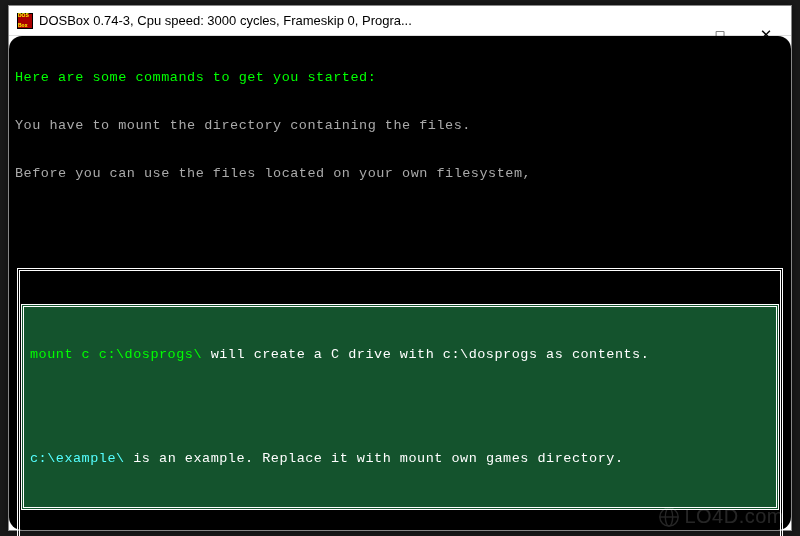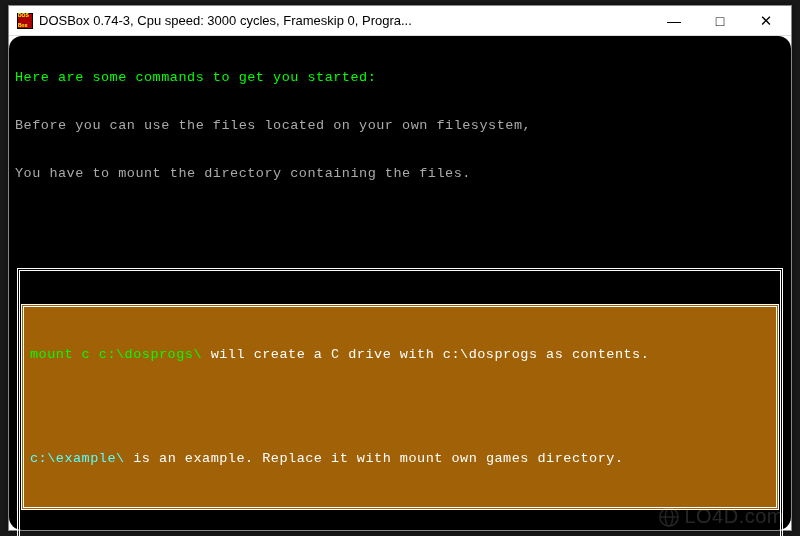--- a/index.html
+++ b/index.html
@@ -20,21 +20,21 @@
     background: #fff;
     border: 1px solid #888;
     box-shadow: 0 0 8px rgba(0,0,0,0.5);
   }
   .titlebar {
     height: 30px;
     background: #fff;
     display: flex;
     align-items: center;
     border-bottom: 1px solid #ddd;
-    padding: 0 2px;
+    padding: 14px 2px;
   }
   .titlebar-icon {
     width: 16px;
     height: 16px;
     margin: 0 6px;
     background: #aa0000;
     border: 1px solid #000;
     position: relative;
     display: inline-block;
   }
@@ -103,21 +103,21 @@
   .wh { color: #ffffff; }
 
   .box-wrap {
     margin: 6px 2px 2px 2px;
   }
   .dbl-box-outer {
     border: 3px double #ffffff;
     padding: 1px;
   }
   .dbl-box-inner {
-    background: #a16207;
+    background: #14532d;
     border: 3px double #ffffff;
     padding: 6px 6px;
     color: #ffffff;
   }
   .box-line { line-height: 20px; white-space: pre; }
   .watermark {
     position: absolute;
     right: 16px;
     bottom: 8px;
     font-size: 20px;
@@ -139,22 +139,22 @@
     <div class="titlebar-text">DOSBox 0.74-3, Cpu speed:    3000 cycles, Frameskip  0, Progra...</div>
     <div class="win-controls">
       <div class="win-btn">—</div>
       <div class="win-btn">□</div>
       <div class="win-btn close">✕</div>
     </div>
   </div>
 
   <div class="terminal">
     <div class="green">Here are some commands to get you started:</div>
+    <div class="gray">You have to mount the directory containing the files.</div>
     <div class="gray">Before you can use the files located on your own filesystem,</div>
-    <div class="gray">You have to mount the directory containing the files.</div>
 
     <div class="box-wrap">
       <div class="dbl-box-outer">
         <div class="dbl-box-inner">
           <div class="box-line"><span class="green">mount c c:\dosprogs\</span><span class="wh"> will create a C drive with c:\dosprogs as contents.</span></div>
           <div class="box-line"> </div>
           <div class="box-line"><span class="cyan">c:\example\</span><span class="wh"> is an example. Replace it with mount own games directory.</span></div>
         </div>
       </div>
     </div>

